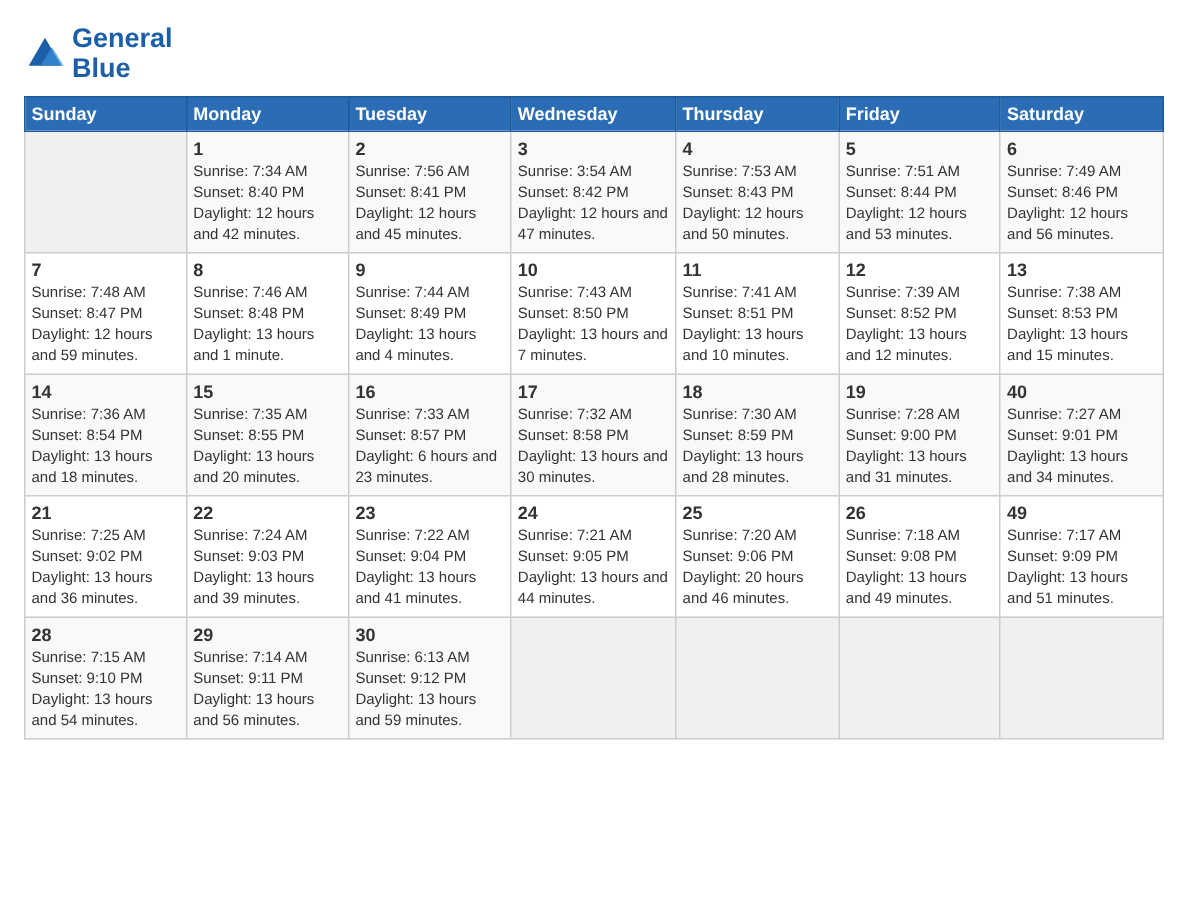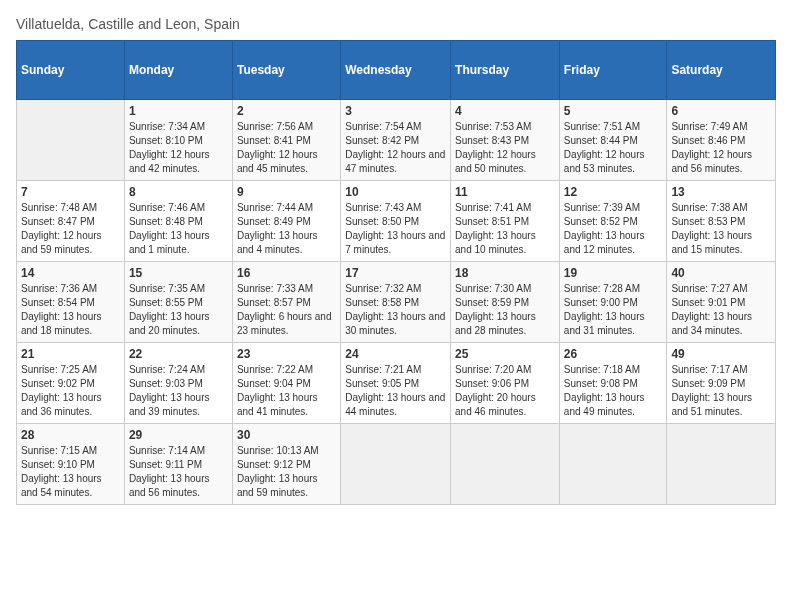--- a/index.html
+++ b/index.html
@@ -47,21 +47,21 @@
       color: #555;
     }
     table {
       width: 100%;
       border-collapse: collapse;
       font-size: 11px;
     }
     thead tr th {
       background-color: #2a6db5;
       color: #fff;
-      padding: 22px 4px;
+      padding: 4px 4px;
       text-align: left;
       font-size: 12px;
       font-weight: bold;
       border: 1px solid #1e5a9a;
     }
     tbody tr td {
       border: 1px solid #ccc;
       vertical-align: top;
       padding: 4px;
       width: 113px;
@@ -84,22 +84,31 @@
       line-height: 1.4;
     }
     .empty-cell {
       background: #f0f0f0 !important;
     }
   </style>
 </head>
 <body>
 
 <div class="header">
+  <div class="logo">
+    <svg class="logo-icon" viewBox="0 0 36 36">
+      <polygon points="18,4 32,28 4,28" fill="#1a5fa8"></polygon>
+      <polygon points="24,12 34,28 14,28" fill="#3a8fd8" opacity="0.7"></polygon>
+    </svg>
+    <div class="logo-text">
+      <div><span>General</span></div>
+      <div style="color:#1a5fa8">Blue</div>
+    </div>
+  </div>
   <div class="title-block">
-    <div class="subtitle">Villatuelda, Castille and Leon, Spain</div>
   </div>
 </div>
 
 <table>
   <thead>
     <tr>
     <th>Sunday</th>
         <th>Monday</th>
         <th>Tuesday</th>
         <th>Wednesday</th>
@@ -108,36 +117,36 @@
         <th>Saturday</th>
       </tr>
   </thead>
   <tbody id="calendar-body">
   <tr>
         <td class="empty-cell"></td>
         <td>
         <span class="day-num">1</span>
         <div class="day-info">
           <div>Sunrise: 7:34 AM</div>
-          <div>Sunset: 8:10 PM</div>
+          <div>Sunset: 8:40 PM</div>
           <div>Daylight: 12 hours and 42 minutes.</div>
         </div>
       </td>
         <td>
         <span class="day-num">2</span>
         <div class="day-info">
           <div>Sunrise: 7:56 AM</div>
           <div>Sunset: 8:41 PM</div>
           <div>Daylight: 12 hours and 45 minutes.</div>
         </div>
       </td>
         <td>
         <span class="day-num">3</span>
         <div class="day-info">
-          <div>Sunrise: 7:54 AM</div>
+          <div>Sunrise: 3:54 AM</div>
           <div>Sunset: 8:42 PM</div>
           <div>Daylight: 12 hours and 47 minutes.</div>
         </div>
       </td>
         <td>
         <span class="day-num">4</span>
         <div class="day-info">
           <div>Sunrise: 7:53 AM</div>
           <div>Sunset: 8:43 PM</div>
           <div>Daylight: 12 hours and 50 minutes.</div>
@@ -347,21 +356,21 @@
         <span class="day-num">29</span>
         <div class="day-info">
           <div>Sunrise: 7:14 AM</div>
           <div>Sunset: 9:11 PM</div>
           <div>Daylight: 13 hours and 56 minutes.</div>
         </div>
       </td>
         <td>
         <span class="day-num">30</span>
         <div class="day-info">
-          <div>Sunrise: 10:13 AM</div>
+          <div>Sunrise: 6:13 AM</div>
           <div>Sunset: 9:12 PM</div>
           <div>Daylight: 13 hours and 59 minutes.</div>
         </div>
       </td>
         <td class="empty-cell"></td>
         <td class="empty-cell"></td>
         <td class="empty-cell"></td>
         <td class="empty-cell"></td>
       </tr>
     </tbody>

